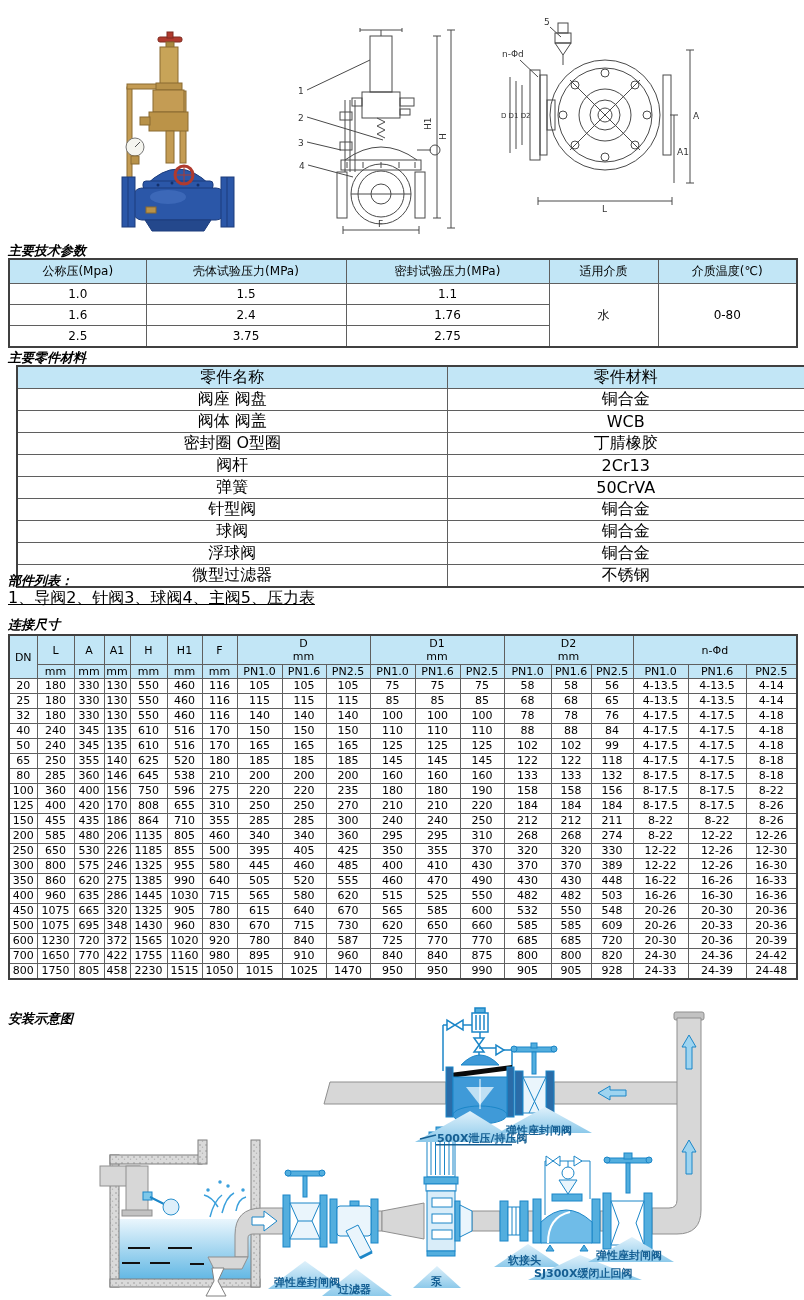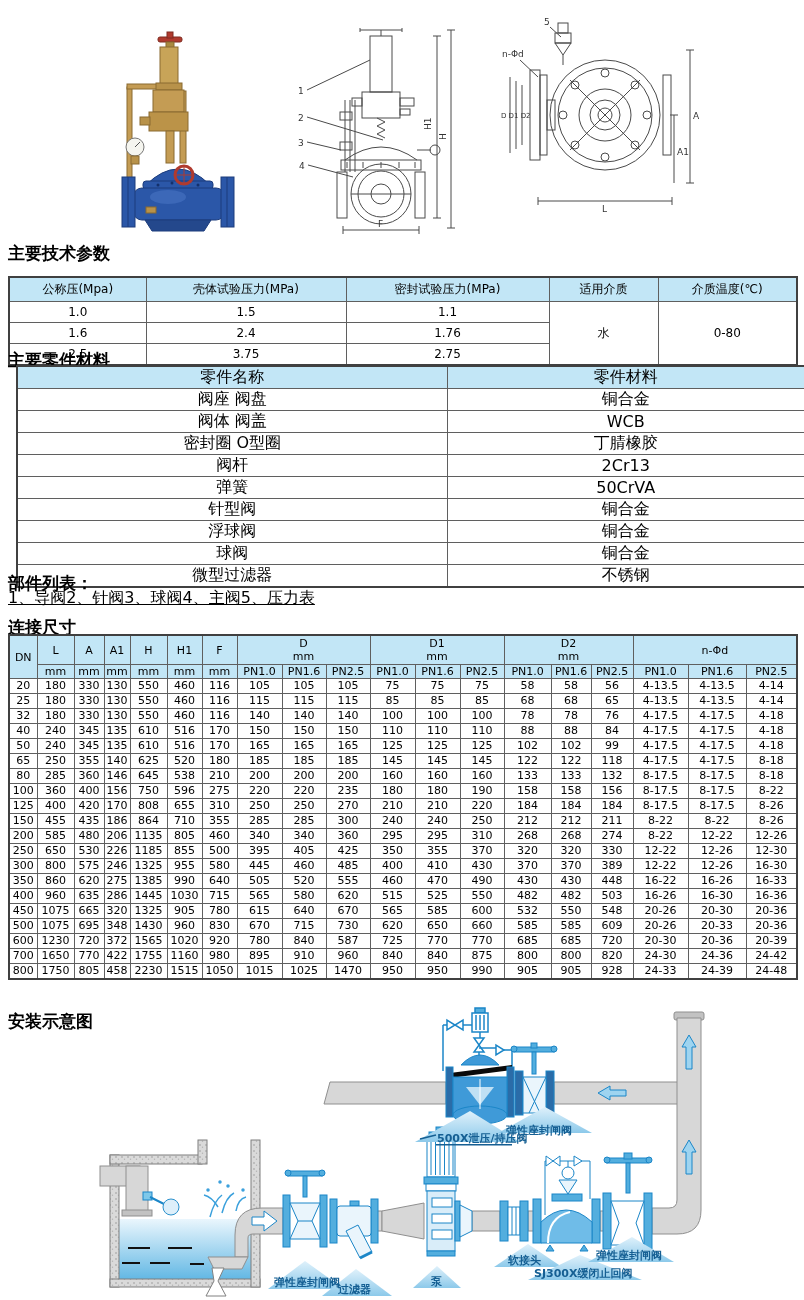--- a/index.html
+++ b/index.html
@@ -1,24 +1,24 @@
 <!DOCTYPE html>
 <html><head>
 <meta charset="utf-8">
 <style>
   html,body{margin:0;padding:0;background:#fff;}
   .page{position:relative;width:804px;height:1300px;background:#fff;
         font-family:"DejaVu Sans","Liberation Sans",sans-serif;color:#000;overflow:hidden;}
-  .sec-title{position:absolute;font-size:17px;font-weight:bold;white-space:nowrap;}
+  .sec-title{position:absolute;font-size:13px;font-weight:bold;white-space:nowrap;font-style:italic;}
   .parts-text{position:absolute;font-size:16px;white-space:nowrap;text-decoration:underline;}
   table.tbl{border-collapse:collapse;table-layout:fixed;position:absolute;background:#fff;border:2px solid #404040;}
   .tbl th,.tbl td{border:1px solid #5f5f5f;text-align:center;vertical-align:middle;
         padding:0;font-weight:normal;overflow:hidden;white-space:nowrap;}
   .tbl th{background:#c2e6f6;}
-  #tech-table{left:8px;top:258px;width:788px;font-size:12px;margin-top:18px;}
+  #tech-table{left:8px;top:258px;width:788px;font-size:12px;}
   #tech-table th{height:23px;}
   #tech-table td{height:20px;}
   #mat-table{left:16px;top:365px;width:788px;font-size:16px;}
   #mat-table th{height:19px;}
   #mat-table td{height:19px;}
   #dims-table{left:8px;top:634px;width:788px;font-size:11px;}
   #dims-table thead tr.r1 th{height:28px;}
   #dims-table thead tr.r2 th{height:13px;font-size:11px;}
   #dims-table td{height:14px;line-height:14px;}
   .grp div{line-height:13px;}
@@ -248,25 +248,25 @@
         </tr>
         <tr>
           <td>弹簧</td>
           <td>50CrVA</td>
         </tr>
         <tr>
           <td>针型阀</td>
           <td>铜合金</td>
         </tr>
         <tr>
+          <td>球阀</td>
+          <td>铜合金</td>
+        </tr>
+        <tr>
           <td>浮球阀</td>
-          <td>铜合金</td>
-        </tr>
-        <tr>
-          <td>球阀</td>
           <td>铜合金</td>
         </tr>
         <tr>
           <td>微型过滤器</td>
           <td>不锈钢</td>
         </tr>
       </tbody>
   </table>
 
   <div class="sec-title" style="left:8px;top:572px">部件列表：</div>

